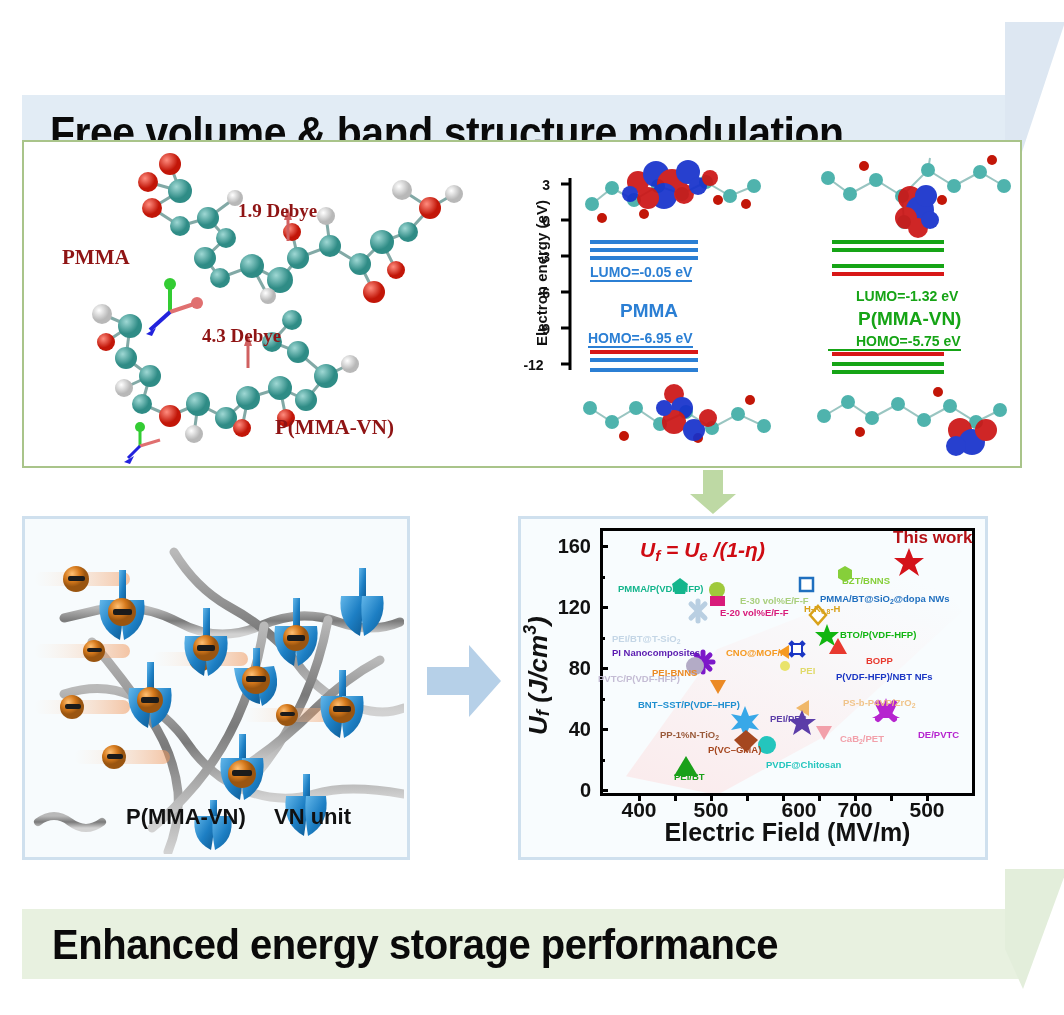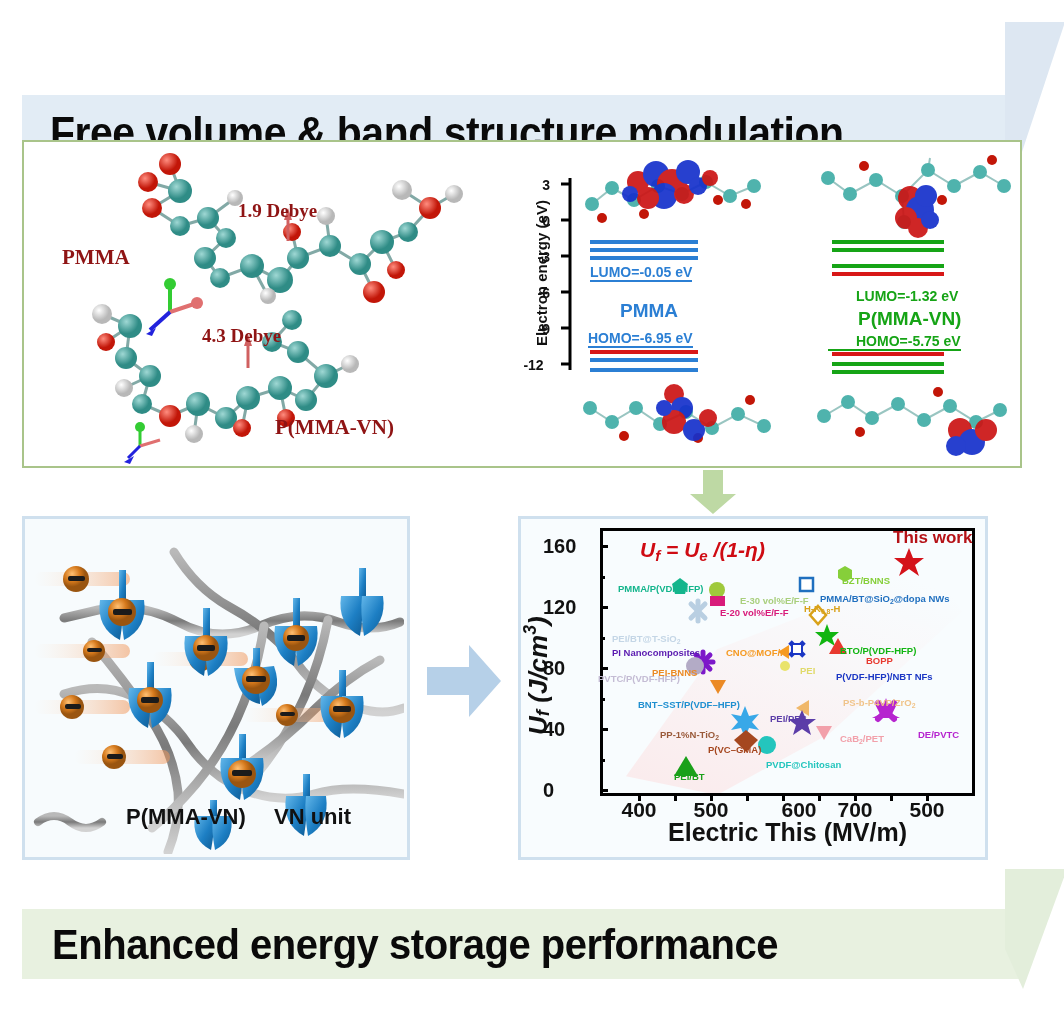--- a/index.html
+++ b/index.html
@@ -51,21 +51,21 @@
   .band-txt.b{color:#2b7fd4;}
   .band-txt.g{color:#16a416;padding-left:28px;}
 
   
   #plotframe{position:absolute;left:600px;top:528px;width:375px;height:268px;
              border:3px solid #000;box-sizing:border-box;background:transparent;}
   #plotpink{position:absolute;left:612px;top:560px;width:350px;height:235px;
       background:linear-gradient(20deg, rgba(255,205,205,.38), rgba(255,225,225,.18) 60%, rgba(255,255,255,0) 90%);
       clip-path:polygon(4% 92%, 30% 38%, 92% 2%, 100% 22%, 62% 74%, 30% 100%);}
   .ytick{position:absolute;font-size:20px;font-weight:bold;color:#111;
-         width:48px;}
+         text-align:right;width:48px;}
   .ytmark{position:absolute;width:8px;height:3px;background:#000;left:600px;}
   .ytmark.sm{width:5px;}
   .xtick{position:absolute;font-size:21px;font-weight:bold;color:#111;
          text-align:center;width:70px;}
   .xtmark{position:absolute;height:8px;width:3px;background:#000;top:793px;}
   .xtmark.sm{height:5px;}
   #ylabel-plot{position:absolute;left:524px;top:592px;width:26px;height:168px;
       writing-mode:vertical-rl;transform:rotate(180deg);
       font-size:26px;font-weight:bold;font-style:italic;color:#111;white-space:nowrap;
       display:flex;align-items:center;justify-content:center;}
@@ -511,21 +511,21 @@
 <div style="position:absolute;left:126px;top:804px;font-size:22px;font-weight:bold;color:#111;">P(MMA-VN)</div>
 <div style="position:absolute;left:274px;top:804px;font-size:22px;font-weight:bold;color:#111;">VN unit</div>
 
 <div class="panel" id="panel-plot"></div>
 <div id="plotpink"></div>
 <div id="plotframe"></div>
 
 <div id="ylabel-plot">
   <span><i>U</i><span class="sub">f</span> (J/cm<span class="sup">3</span>)</span>
 </div>
-<div id="xlabel-plot">Electric This (MV/m)</div>
+<div id="xlabel-plot">Electric Field (MV/m)</div>
 
 <div class="ytick" style="left:543px;top:535px;">160</div>
 <div class="ytick" style="left:543px;top:596px;">120</div>
 <div class="ytick" style="left:543px;top:657px;">80</div>
 <div class="ytick" style="left:543px;top:718px;">40</div>
 <div class="ytick" style="left:543px;top:779px;">0</div>
 
 <div class="ytmark" style="top:545px;"></div>
 <div class="ytmark sm" style="top:576px;"></div>
 <div class="ytmark" style="top:606px;"></div>
@@ -631,21 +631,21 @@
   <polygon points="86,228 98,248 74,248" fill="#1aa01a"></polygon>
 </svg>
 
 <div class="dlabel" style="left:618px;top:584px;color:#14b58c;">PMMA/P(VDF-HFP)</div>
 <div class="dlabel" style="left:702px;top:596px;color:#a9cf7d;margin-left:38px;">E-30 vol%E/F-F</div>
 <div class="dlabel" style="left:820px;top:594px;color:#1f6fbf;">PMMA/BT@SiO<span class="sub">2</span>@dopa NWs</div>
 <div class="dlabel" style="left:842px;top:576px;color:#86cf3a;">BZT/BNNS</div>
 <div class="dlabel" style="left:700px;top:608px;color:#d81b7a;margin-left:20px;">E-20 vol%E/F-F</div>
 <div class="dlabel" style="left:804px;top:604px;color:#d9a21a;">H-K<span class="sub">0.8</span>-H</div>
 <div class="dlabel" style="left:612px;top:634px;color:#c4d6e6;">PEI/BT@T-SiO<span class="sub">2</span></div>
-<div class="dlabel" style="left:840px;top:630px;color:#11b511;margin-top:16px;">BTO/P(VDF-HFP)</div>
+<div class="dlabel" style="left:840px;top:630px;color:#11b511;">BTO/P(VDF-HFP)</div>
 <div class="dlabel" style="left:866px;top:656px;color:#e8392f;">BOPP</div>
 <div class="dlabel" style="left:726px;top:648px;color:#f59a22;">CNO@MOF/PI</div>
 <div class="dlabel" style="left:836px;top:672px;color:#1b36c4;">P(VDF-HFP)/NBT NFs</div>
 <div class="dlabel" style="left:612px;top:648px;color:#5a1ab0;">PI Nanocomposites</div>
 <div class="dlabel" style="left:598px;top:674px;color:#c4bcd4;">PVTC/P(VDF-HFP)</div>
 <div class="dlabel" style="left:800px;top:666px;color:#e0da6a;">PEI</div>
 <div class="dlabel" style="left:652px;top:668px;color:#eb8a25;">PEI-BNNS</div>
 <div class="dlabel" style="left:843px;top:698px;color:#f0c48a;">PS-b-P4VP/ZrO<span class="sub">2</span></div>
 <div class="dlabel" style="left:918px;top:730px;color:#b624cf;">DE/PVTC</div>
 <div class="dlabel" style="left:638px;top:700px;color:#1f8fd0;">BNT–SST/P(VDF–HFP)</div>

